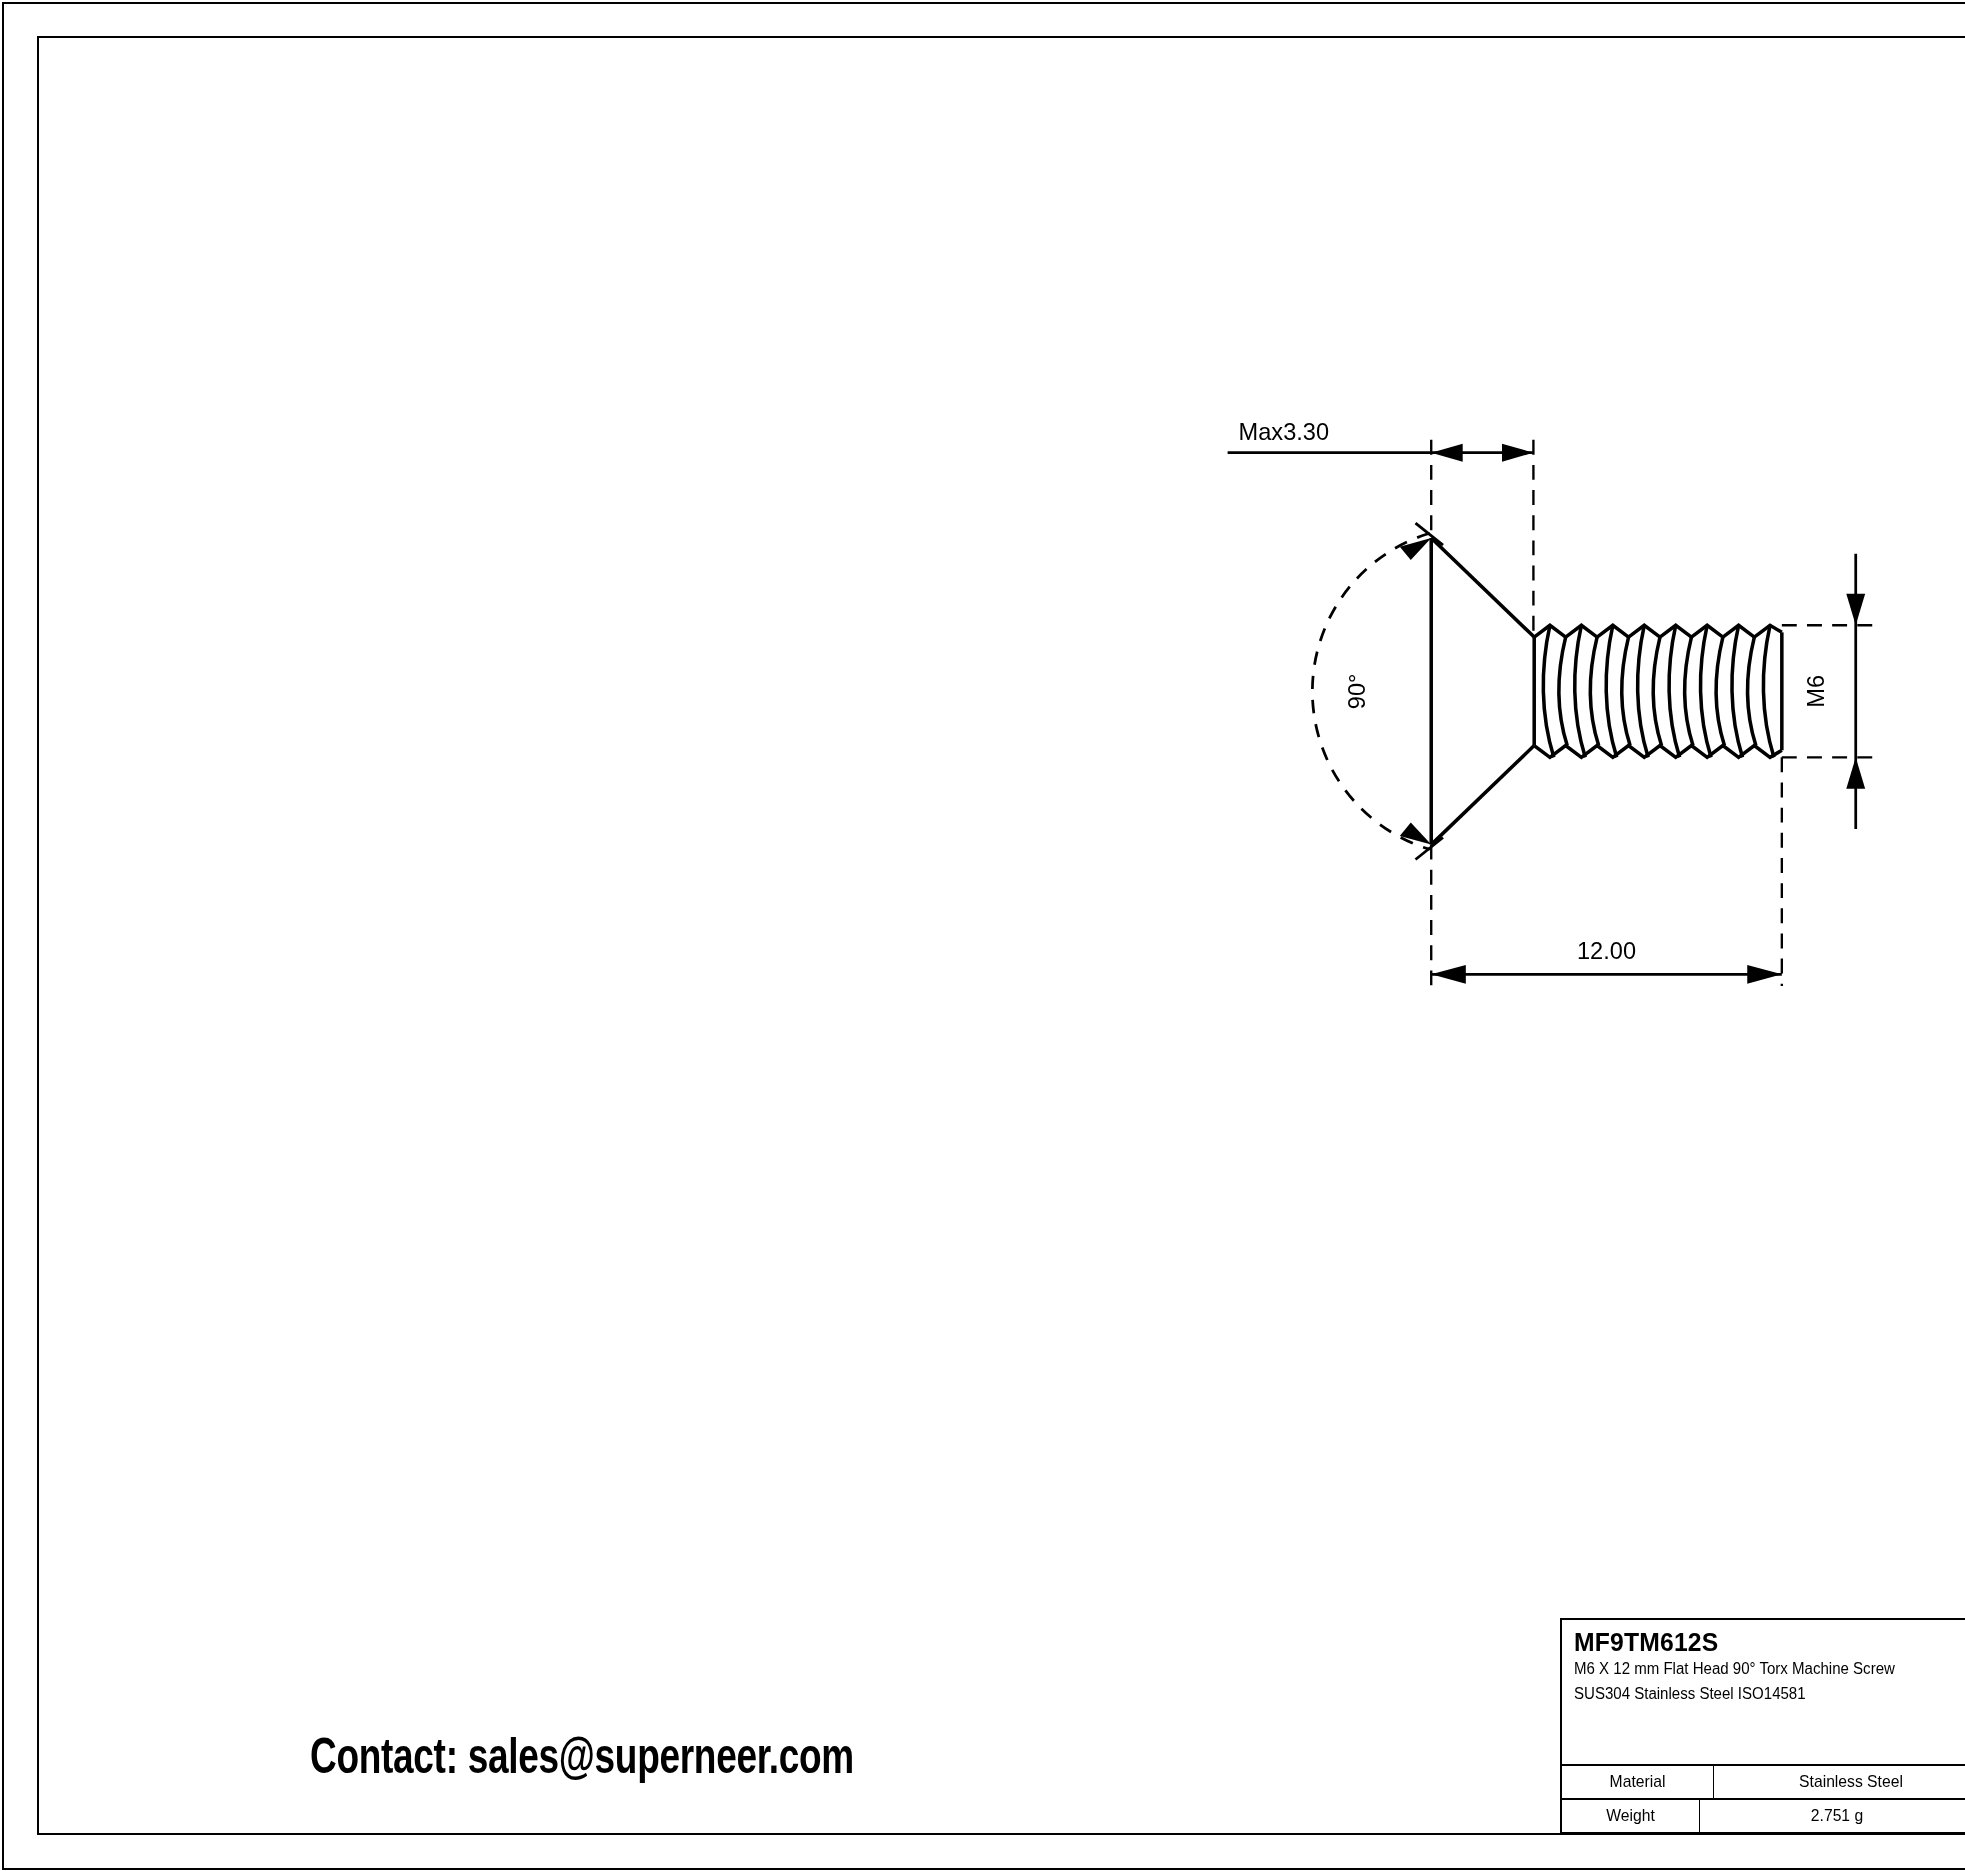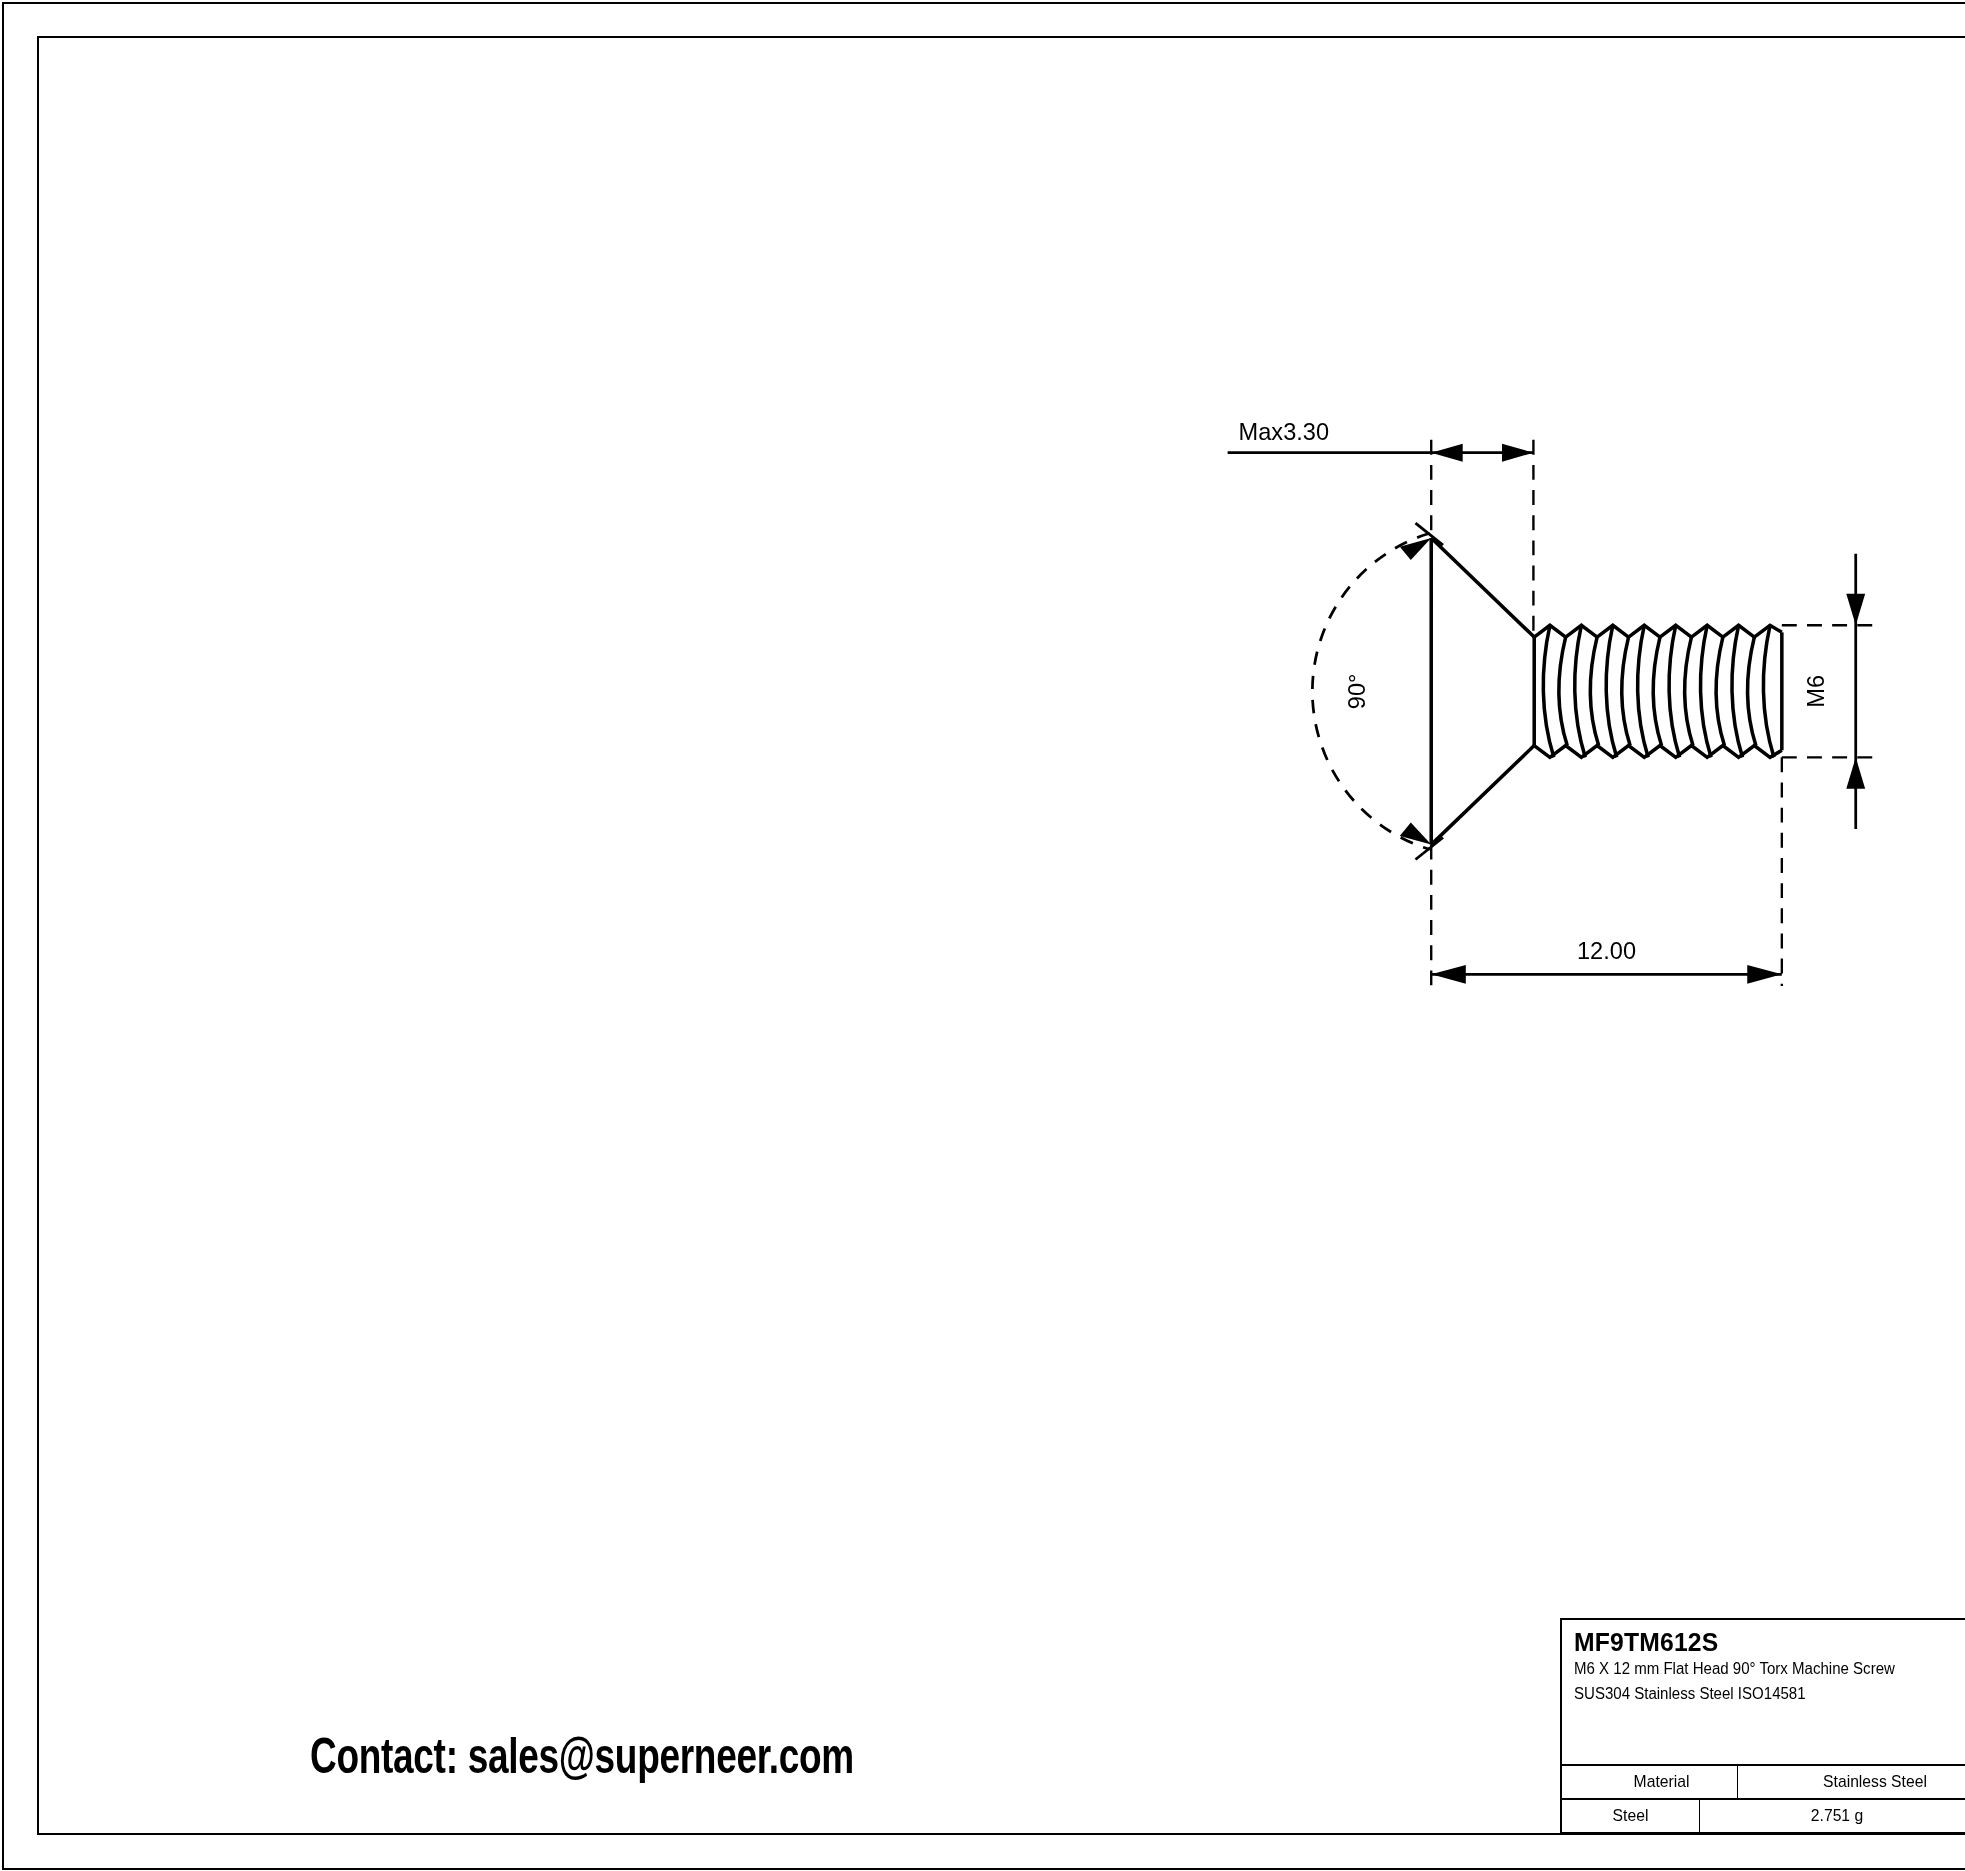--- a/index.html
+++ b/index.html
@@ -30,21 +30,21 @@
            border-bottom:2.8px solid #000;}
   .partno{font-size:26px;font-weight:700;line-height:1;letter-spacing:0.2px;
           transform:scaleX(.95);transform-origin:left top;white-space:nowrap;}
   .descl{font-size:16px;line-height:1.28;margin-top:4.7px;
          transform:scaleX(.94);transform-origin:left top;white-space:nowrap;}
   .tb-row{display:flex;height:32px;}
   .tb-row.r1{border-bottom:2.8px solid #000;}
   .cell{display:flex;align-items:center;justify-content:center;
         font-size:15.7px;box-sizing:border-box;white-space:nowrap;}
   .cell.b{border-right:1.6px solid #000;}
-  .c-mat{width:152px;margin-left:24px;}
+  .c-mat{width:152px;}
   .c-matv{width:275px;}
   .c-wt{width:138px;}
   .c-wtv{width:275px;}
 
   .dimtxt{font-size:60px;font-family:"Liberation Sans",sans-serif;fill:#000;}
 </style>
 </head>
 <body>
 
 <div class="sheet">
@@ -142,21 +142,21 @@
         <div class="descl">SUS304 Stainless Steel ISO14581</div>
       </div>
 
       <div class="tb-row r1">
         <div class="cell b c-mat">Material</div>
         <div class="cell b c-matv">Stainless Steel</div>
 
       </div>
 
       <div class="tb-row">
-        <div class="cell b c-wt">Steel</div>
+        <div class="cell b c-wt">Weight</div>
         <div class="cell b c-wtv">2.751 g</div>
 
       </div>
     </div>
 
   </div>
 
 </div>
 
 

